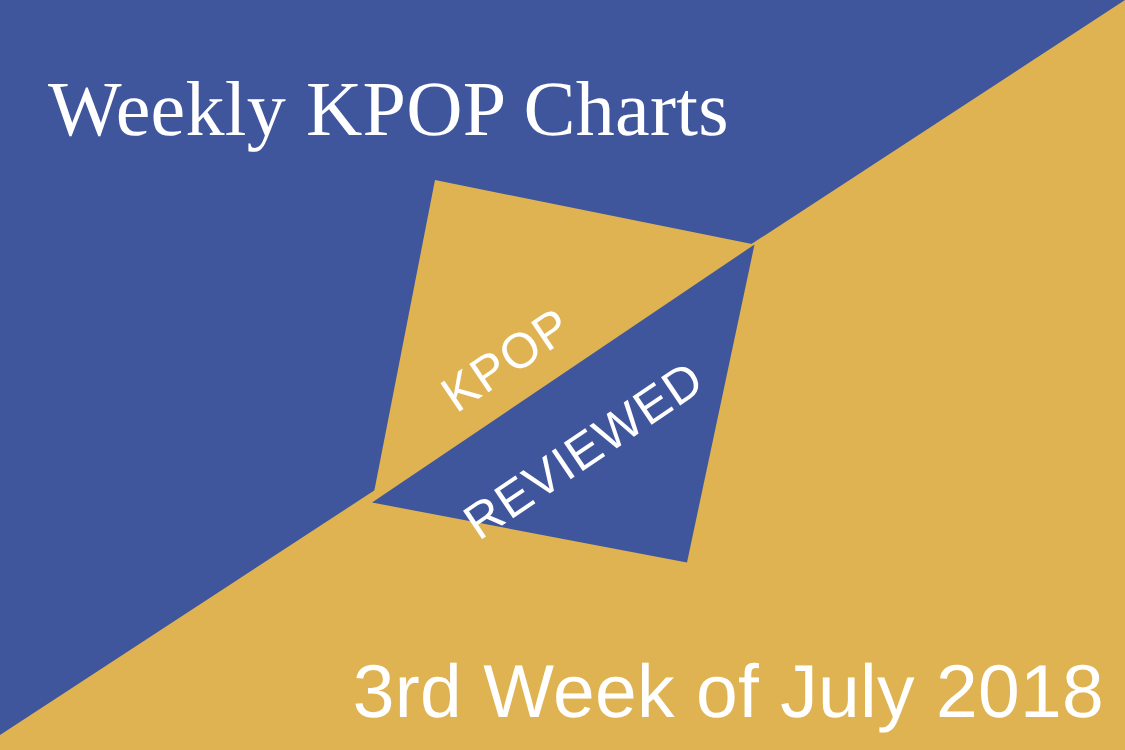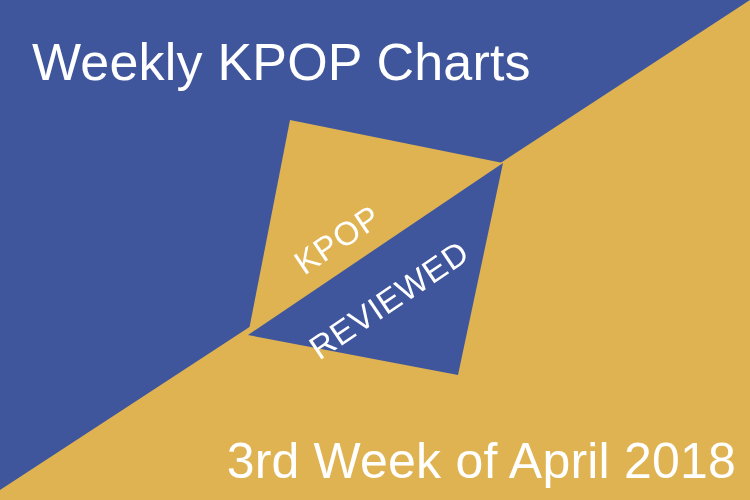--- a/index.html
+++ b/index.html
@@ -23,23 +23,24 @@
   }
   .headline {
     position:absolute;
     color:#ffffff;
     white-space:nowrap;
     font-weight:400;
     letter-spacing:0.2px;
   }
   #title-top {
     left:32px;
-    top:36px;
+    top:48px;
     font-size:52px;
     line-height:1;
+    font-family:Liberation Serif, serif;
   }
   #title-bottom {
     right:14px;
     bottom:14px;
     font-size:50px;
     line-height:1;
   }
   .logo-word {
     position:absolute;
     color:#ffffff;
@@ -75,15 +76,15 @@
 
     <polygon points="248,335 503,163 458,375" fill="#3f569c"></polygon>
   </svg>
 
   <div class="headline" id="title-top">Weekly KPOP Charts</div>
 
   <div class="logo-word" id="logo-kpop">KPOP</div>
 
   <div class="logo-word" id="logo-reviewed">REVIEWED</div>
 
-  <div class="headline" id="title-bottom">3rd Week of April 2018</div>
+  <div class="headline" id="title-bottom">3rd Week of July 2018</div>
 
 </div>
 
 </body></html>

